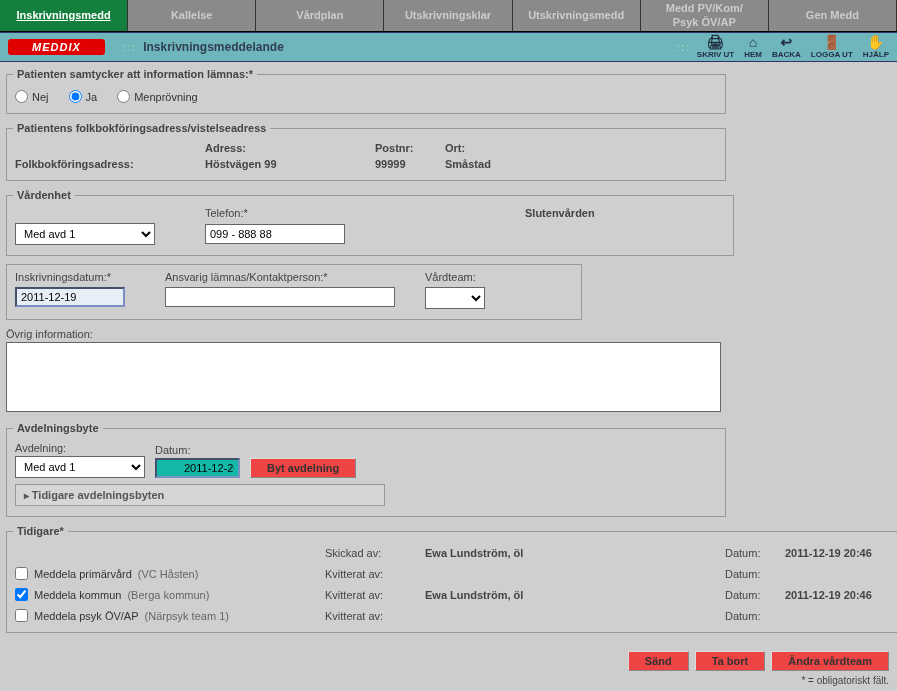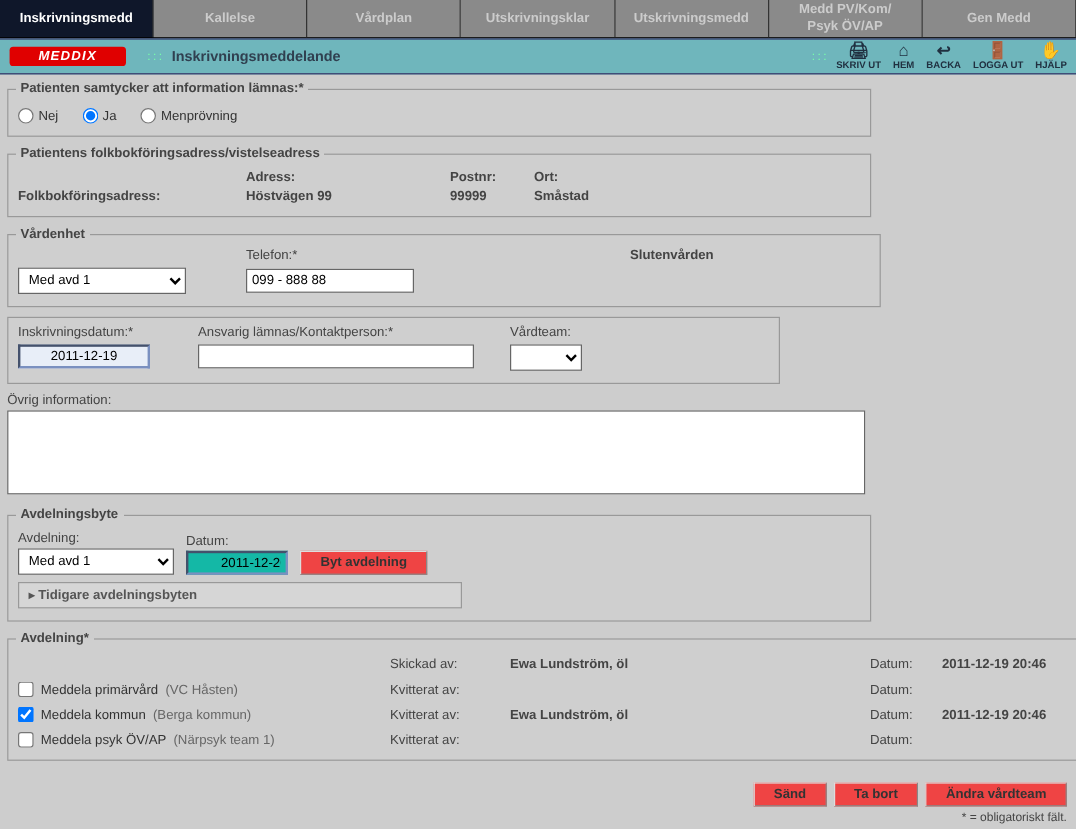--- a/index.html
+++ b/index.html
@@ -25,22 +25,23 @@
     color: #ccc;
     font-weight: bold;
     font-size: 11px;
     background: #8a8a8a;
     border-right: 1px solid #333;
     cursor: pointer;
     line-height: 1.2;
     padding: 0 4px;
   }
   .tab.active {
-    background: #0f172a;
+    background: #15803d;
     color: #fff;
+    text-decoration: underline;
   }
   .headerbar {
     display: flex;
     align-items: center;
     background: #6fb6bc;
     height: 30px;
     padding: 0 8px;
     border-top: 1px solid #336;
     border-bottom: 1px solid #336;
   }
@@ -92,21 +93,21 @@
   .addr-grid { display:grid; grid-template-columns: 190px 170px 70px 200px; row-gap:4px; margin-top:2px;}
   .addr-h { font-weight:bold; color:#444;}
   .addr-v { font-weight:bold; color:#444;}
   .ward-grid { display:grid; grid-template-columns: 190px 320px 200px; row-gap:4px; align-items:center;}
   select, input[type=text] {
     font-family: inherit; font-size:11px;
     border:1px solid #666; background:#fff; padding:2px 4px;
     height:20px;
   }
   select { height:22px; }
-  .date-input { width:85px; text-align:center;}
+  .date-input { width:85px; text-align:left;}
   .group3 { display:grid; grid-template-columns: 140px 250px 80px; gap:0 10px; }
   .group3 .lbl { color:#444; margin-bottom:4px;}
   textarea {
     width:715px; height:70px; resize:none;
     font-family:inherit; font-size:11px;
     border:1px solid #666; background:#fff; overflow-y:scroll;
   }
   .ovrig-lbl { color:#444; margin:4px 0 2px 0; display:block;}
   .avd-row { display:flex; gap:10px; align-items:flex-end; margin-top:2px;}
   .avd-col { display:flex; flex-direction:column; gap:2px;}
@@ -220,21 +221,21 @@
         <select style="width:140px;">
           <option>Med avd 1</option>
         </select>
       </span>
       <span>
         <input type="text" style="width: 140px;" value="099 - 888 88">
       </span>
     </div>
   </fieldset>
 
-  <fieldset style="width:644px;">
+  <fieldset style="width:576px;">
     <div class="group3">
       <span class="lbl">Inskrivningsdatum:*</span>
       <span class="lbl">Ansvarig lämnas/Kontaktperson:*</span>
       <span class="lbl">Vårdteam:</span>
       <input type="text" class="date-input" style="background: rgb(232, 238, 248); border: 2px inset rgb(122, 144, 192); width: 110px;" value="2011-12-19">
       <input type="text" style="width: 230px;" value="">
       <select style="width:60px;"><option></option></select>
     </div>
   </fieldset>
 
@@ -255,21 +256,21 @@
         <input type="text" class="date-input" style="background: #14b8a6; border: 2px inset rgb(122, 144, 192); padding-left: 27px;" value="2011-12-20">
       </div>
       <div class="avd-col" style="justify-content:flex-end;">
         <button class="btn">Byt avdelning</button>
       </div>
     </div>
     <div class="expand-bar">Tidigare avdelningsbyten</div>
   </fieldset>
 
   <fieldset style="width:870px;">
-    <legend>Avdelning*</legend>
+    <legend>Tidigare*</legend>
     <div class="mottagare-grid">
 
       <span></span>
       <span class="lbl-col">Skickad av:</span>
       <span class="val-col">Ewa Lundström, öl</span>
       <span class="lbl-col">Datum:</span>
       <span class="val-col">2011-12-19 20:46</span>
 
       <span class="chk-row">
         <input type="checkbox" style="">

